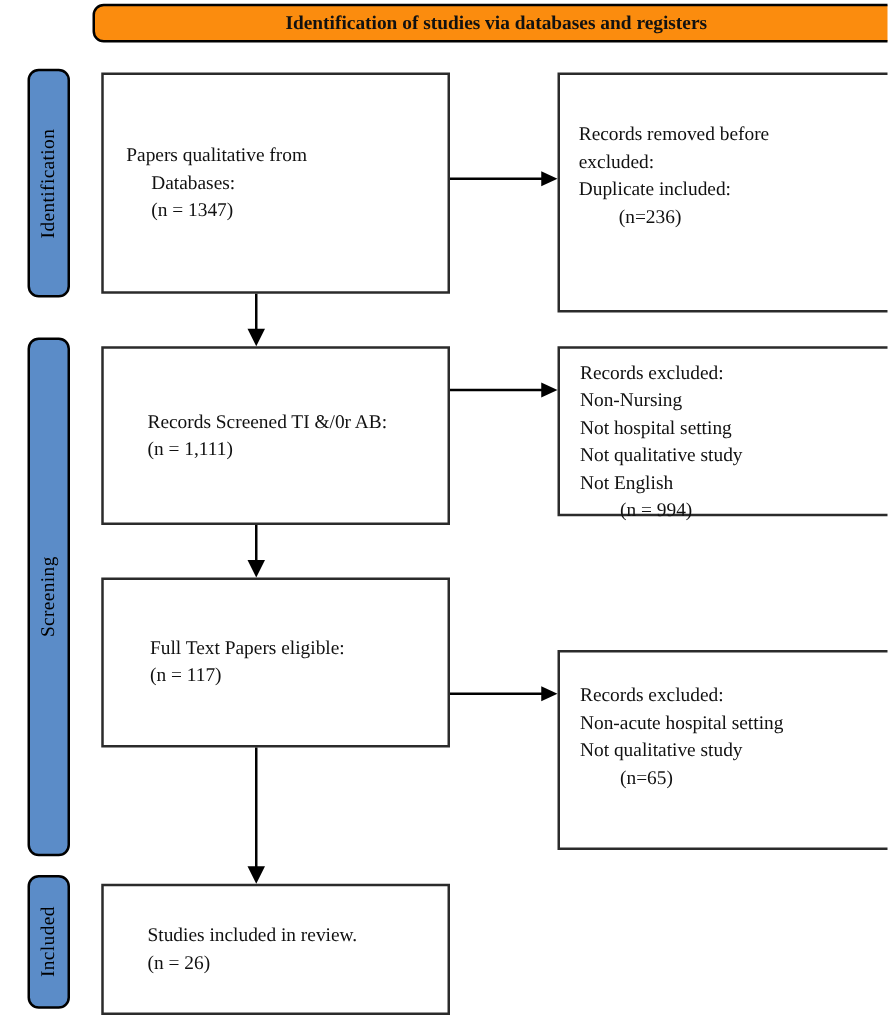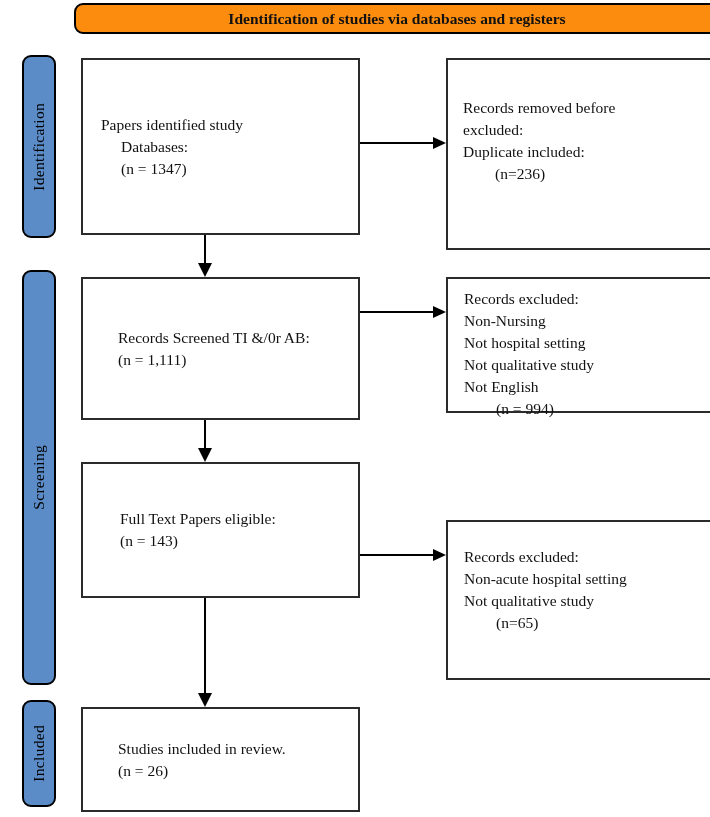--- a/index.html
+++ b/index.html
@@ -97,21 +97,21 @@
     <span>Identification</span>
   </div>
   <div class="stage screening">
     <span>Screening</span>
   </div>
   <div class="stage included">
     <span>Included</span>
   </div>
 
   <div class="box b1">
-    <div class="line">Papers identified study</div>
+    <div class="line">Papers qualitative from</div>
     <div class="line ind-a">Databases:</div>
     <div class="line ind-a">(n = 1347)</div>
   </div>
 
   <div class="box top r1">
     <div class="line">Records removed before</div>
     <div class="line">excluded:</div>
     <div class="line">Duplicate included:</div>
     <div class="line ind-b">(n=236)</div>
   </div>
@@ -125,21 +125,21 @@
     <div class="line">Records excluded:</div>
     <div class="line">Non-Nursing</div>
     <div class="line">Not hospital setting</div>
     <div class="line">Not qualitative study</div>
     <div class="line">Not English</div>
     <div class="line ind-b">(n = 994)</div>
   </div>
 
   <div class="box b3">
     <div class="line">Full Text Papers eligible:</div>
-    <div class="line">(n = 143)</div>
+    <div class="line">(n = 117)</div>
   </div>
 
   <div class="box top r3">
     <div class="line">Records excluded:</div>
     <div class="line">Non-acute hospital setting</div>
     <div class="line">Not qualitative study</div>
     <div class="line ind-b">(n=65)</div>
   </div>
 
   <div class="box b4">

